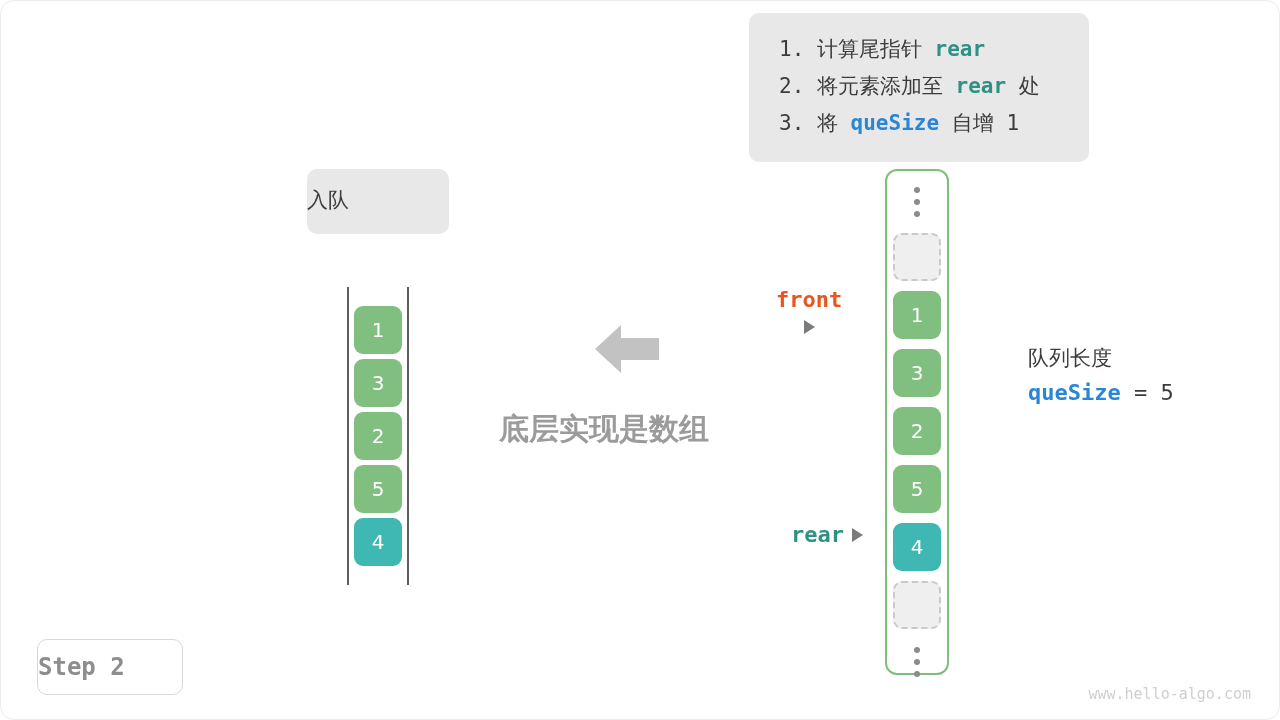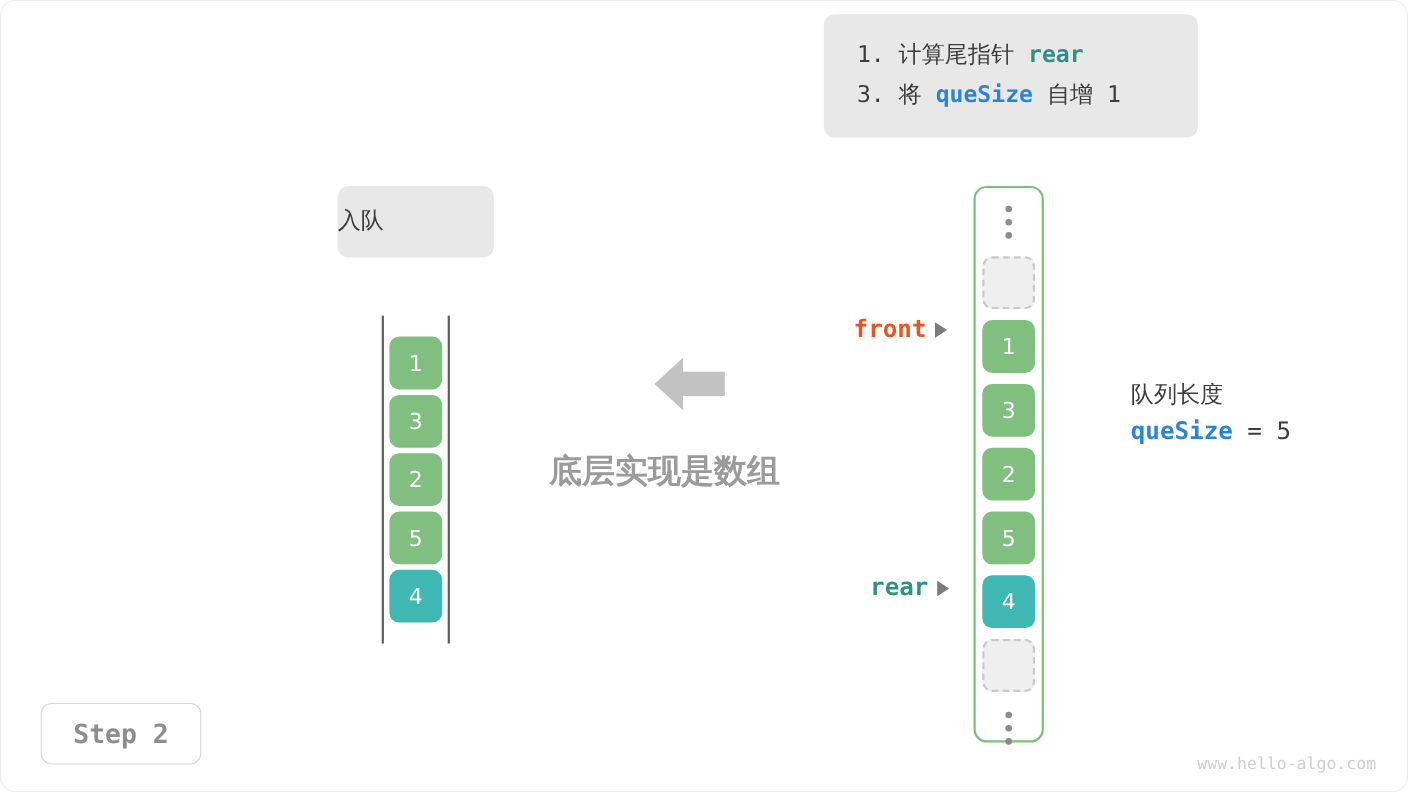--- a/index.html
+++ b/index.html
@@ -176,21 +176,21 @@
     font-size: 22px;
     font-weight: bold;
     white-space: nowrap;
   }
   .ptr-label .tri {
     width: 0; height: 0;
     border-top: 7px solid transparent;
     border-bottom: 7px solid transparent;
     border-left: 11px solid #7b7b7b;
   }
-  #front-label { left: 775px; top: 286px; color: #e8551d; }
+  #front-label { left: 775px; top: 286px; color: #e8551d; flex-direction: column; }
   #rear-label  { left: 790px; top: 521px; color: #2e9183; }
 
   
   #quesize-block {
     position: absolute;
     left: 1027px;
     top: 340px;
     white-space: nowrap;
   }
   #quesize-title {
@@ -210,21 +210,21 @@
     position: absolute;
     left: 36px;
     top: 638px;
     width: 146px;
     height: 56px;
     border: 1px solid #d8d8d8;
     border-radius: 10px;
     box-sizing: border-box;
     display: flex;
     align-items: center;
-    justify-content: center;
+    justify-content: flex-start;
     font-family: "DejaVu Sans Mono", "Liberation Mono", monospace;
     font-size: 24px;
     font-weight: bold;
     color: #8d8d8d;
     background: #ffffff;
   }
 
   
   #watermark {
     position: absolute;
@@ -236,20 +236,21 @@
     margin-top: 18px;
   }
 </style>
 </head>
 <body>
 
 <div id="canvas">
 
   <div class="note-box" id="steps-panel">
     <div class="step-line"><span>1. 计算尾指针 </span><span class="kw-teal">rear</span><span></span></div>
+    <div class="step-line"><span>2. 将元素添加至 </span><span class="kw-teal">rear</span><span> 处</span></div>
     <div class="step-line"><span>3. 将 </span><span class="kw-blue">queSize</span><span> 自增 1</span></div>
   </div>
 
   <div class="note-box" id="push-panel">
     <div class="push-line">入队</div>
   </div>
 
   <div id="queue-view">
     <div class="rail left"></div>
     <div class="rail right"></div>

